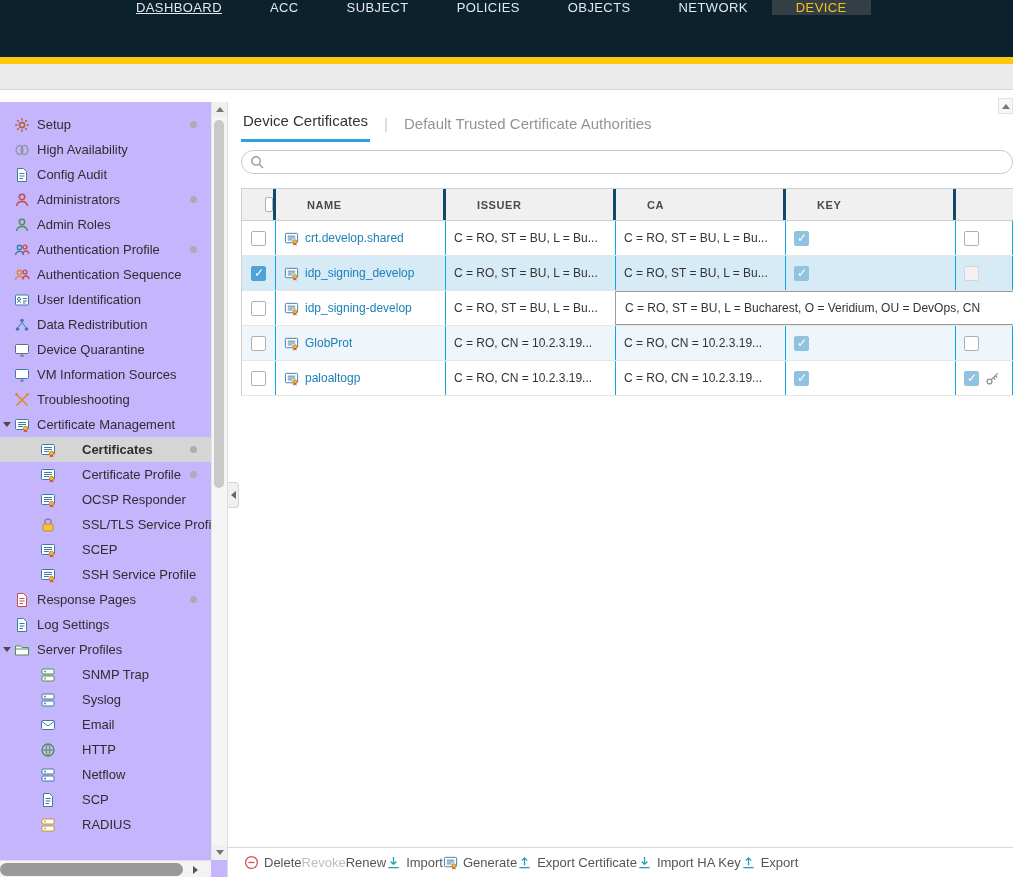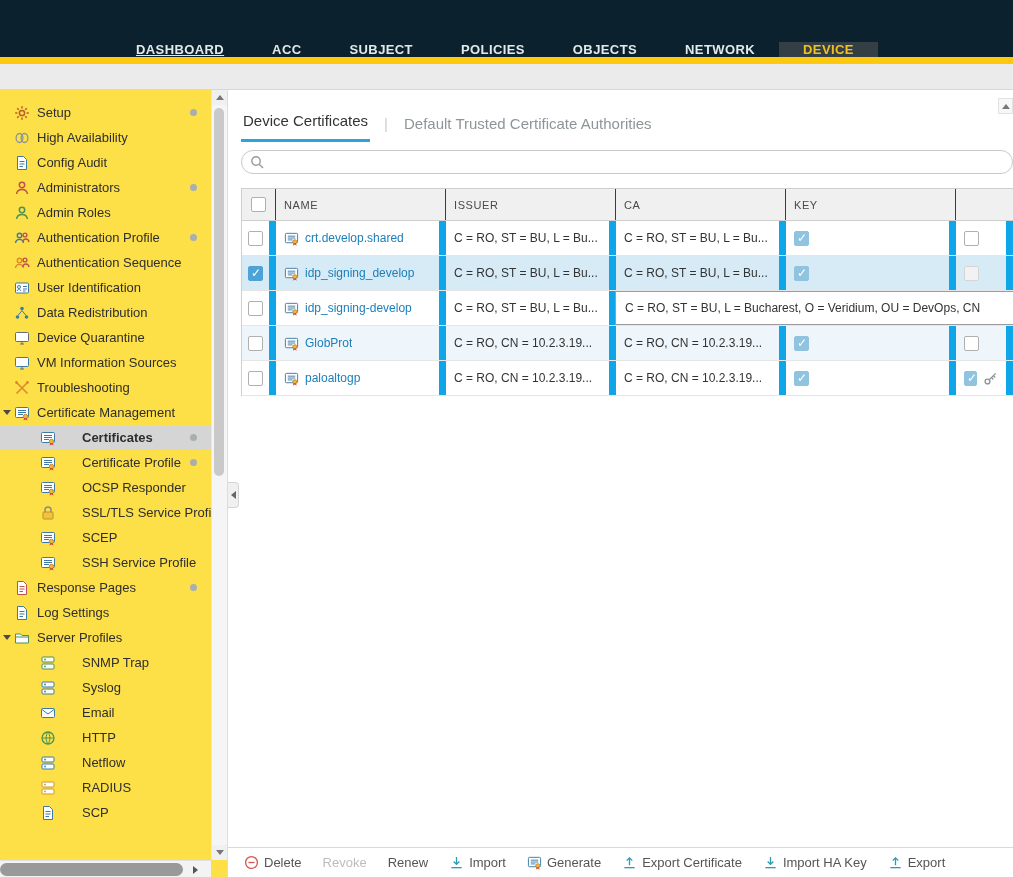--- a/index.html
+++ b/index.html
@@ -8,33 +8,33 @@
     width:1013px; height:877px; overflow:hidden; background:#fff;
     font-family:"Liberation Sans", sans-serif; color:#333;
   }
   svg.icondefs { position:absolute; width:0; height:0; }
 
   
   .topnav { height:57px; background:#0b212d; display:flex; align-items:stretch; }
   .brand { display:flex; align-items:center; gap:9px; padding:0 18px; }
   .logo { width:26px; height:26px; }
   .brand-name { color:#fff; font-size:20px; font-weight:bold; letter-spacing:.5px; }
-  .nav-items { display:flex; align-items:flex-end; margin-left:112px;font-weight:bold; }
+  .nav-items { display:flex; align-items:flex-start; margin-left:112px; }
   .nav-item { display:flex; align-items:center; padding:0 24px; font-size:13px; letter-spacing:.4px;
               color:#e3e8ea; cursor:pointer; text-decoration:none; }
   .nav-item.underlined { text-decoration:underline; }
   .nav-item.active { background:#333e45; color:#f2c21c; }
   .gold-bar { height:7px; background:#fec80c; }
   .subheader { height:26px; background:#ebebeb; border-bottom:1px solid #d7d7d7; }
 
   
   .content { display:flex; height:787px; position:relative; }
 
   
-  .sidebar { width:228px; position:relative; background:#fde047; border-right:1px solid #ddd; flex:0 0 228px; }
+  .sidebar { width:228px; position:relative; background:#c4b5fd; border-right:1px solid #ddd; flex:0 0 228px;margin-top:12px; }
   .tree { position:absolute; top:10px; left:0; right:16px; bottom:17px; overflow:hidden; }
   .si { height:25px; display:flex; align-items:center; gap:7px; padding-left:14px; padding-right:4px;
         font-size:13px; color:#2e2e2e; white-space:nowrap; position:relative; cursor:pointer; overflow:hidden; }
   .si.child { padding-left:40px;gap:26px; }
   .si.selected { background:#d5d5d5; font-weight:bold; }
   .ic { width:16px; height:16px; flex:0 0 16px; }
   .ic15 { width:15px; height:15px; flex:0 0 15px; }
   .caret { position:absolute; left:3px; top:10px; width:0; height:0;
            border-left:4px solid transparent; border-right:4px solid transparent; border-top:5px solid #4a4a4a; }
   .dot { position:absolute; right:14px; top:9px; width:7px; height:7px; border-radius:50%; background:#a9aeb1; }
@@ -67,47 +67,47 @@
   .tab-sep { color:#ccc; font-size:15px; padding-bottom:10px; }
 
   .searchbar { position:relative; height:24px; margin:8px 0 14px 0; }
   .searchbar input { width:100%; height:24px; border:1px solid #c9c9c9; border-radius:13px;
         padding:0 10px 0 30px; font-size:12px; outline:none; font-family:"Liberation Sans",sans-serif; }
   .search-ic { position:absolute; left:8px; top:4px; width:16px; height:16px; }
 
   .tbl { border-top:1px solid #cfcfcf; border-left:1px solid #cfcfcf; }
   .thead, .tr { display:grid; grid-template-columns:34px 170px 170px 170px 170px 1fr; }
   .thead { background:#f0f0f0; border-bottom:1px solid #cfcfcf; height:32px; }
-  .th { display:flex; align-items:center; padding:0 8px; font-size:11px; font-weight:normal; color:#4a4a4a;
-        letter-spacing:.6px; border-right:1px solid #0c4a6e; }
+  .th { display:flex; align-items:center; padding:0 8px; font-size:11px; font-weight:bold; color:#4a4a4a;
+        letter-spacing:.6px; border-right:3px solid #0c4a6e;margin-left:23px; }
   .th.ck, .td.ck { justify-content:center; padding:0; }
   .tr { height:35px; border-bottom:1px solid #e6e6e6; position:relative; background:#fff; }
   .tr.alt { background:#eef6fb; }
   .tr.selected { background:#d7ebf6; }
   .td { display:flex; align-items:center; gap:6px; padding:0 8px; font-size:12px; color:#333;
-        overflow:hidden; white-space:nowrap; border-right:7px solid #0ea5e9; }
+        overflow:hidden; white-space:nowrap; border-right:1px solid #0ea5e9; }
   .name-link { color:#1b7fb8; text-decoration:none; cursor:pointer; overflow:hidden; }
 
   .cb { position:relative; display:inline-block; width:15px; height:15px; border:1px solid #b0b0b0;
         border-radius:2px; background:#fff; }
   .cb.sel-checked { background:#4da3d8; border-color:#4da3d8; }
   .cb.ro-checked { background:#8fc3e0; border-color:#8fc3e0; }
   .cb.dim { background:#f2f2f2; border-color:#d5d5d5; }
   .cb.sel-checked::after, .cb.ro-checked::after {
       content:"\2713"; position:absolute; left:2px; top:-1px; color:#fff; font-size:12px; }
 
   .issuer-pop { position:absolute; left:373px; top:0; height:34px; width:820px; background:#fff;
         border:1px solid #9c9c9c; display:flex; align-items:center; padding:0 9px; font-size:12px;
         color:#333; z-index:5; white-space:nowrap; overflow:hidden; }
 
   .mini-up { position:absolute; top:8px; right:0; width:15px; height:16px; background:#f7f7f7;
         border:1px solid #e2e2e2; display:flex; align-items:center; justify-content:center; cursor:pointer; }
 
   .btoolbar { position:absolute; left:0; right:0; bottom:0; height:30px; border-top:1px solid #d9d9d9;
-        background:#fff; display:flex; align-items:center; gap:21px; padding-left:16px; font-size:13px;
+        background:#fff; display:flex; align-items:center; padding-left:16px; font-size:13px;
         color:#555; overflow:hidden; white-space:nowrap; }
   .bt { display:flex; align-items:center; gap:5px; cursor:pointer; flex:0 0 auto; }
   .bt.disabled { color:#bdbdbd; cursor:default; }
   .bt .ic15 { width:15px; height:15px; }
 </style>
 </head>
 <body>
 
 <svg class="icondefs" aria-hidden="true">
   <defs>
@@ -387,30 +387,30 @@
           </svg>
         <span>HTTP</span>
       </div>
       <div class="si child">
         <svg class="ic c-blue">
             <use href="#s-server"></use>
           </svg>
         <span>Netflow</span>
       </div>
       <div class="si child">
+        <svg class="ic c-blue">
+            <use href="#s-doc"></use>
+          </svg>
+        <span>SCP</span>
+      </div>
+      <div class="si child">
         <svg class="ic c-gold">
             <use href="#s-server"></use>
           </svg>
         <span>RADIUS</span>
-      </div>
-      <div class="si child">
-        <svg class="ic c-blue">
-            <use href="#s-doc"></use>
-          </svg>
-        <span>SCP</span>
       </div>
 
     </div>
 
     <div class="vscroll">
       <div class="vs-btn vs-up">
           <span class="tri-up"></span>
         </div>
       <div class="vs-thumb"></div>
       <div class="vs-btn vs-down">

